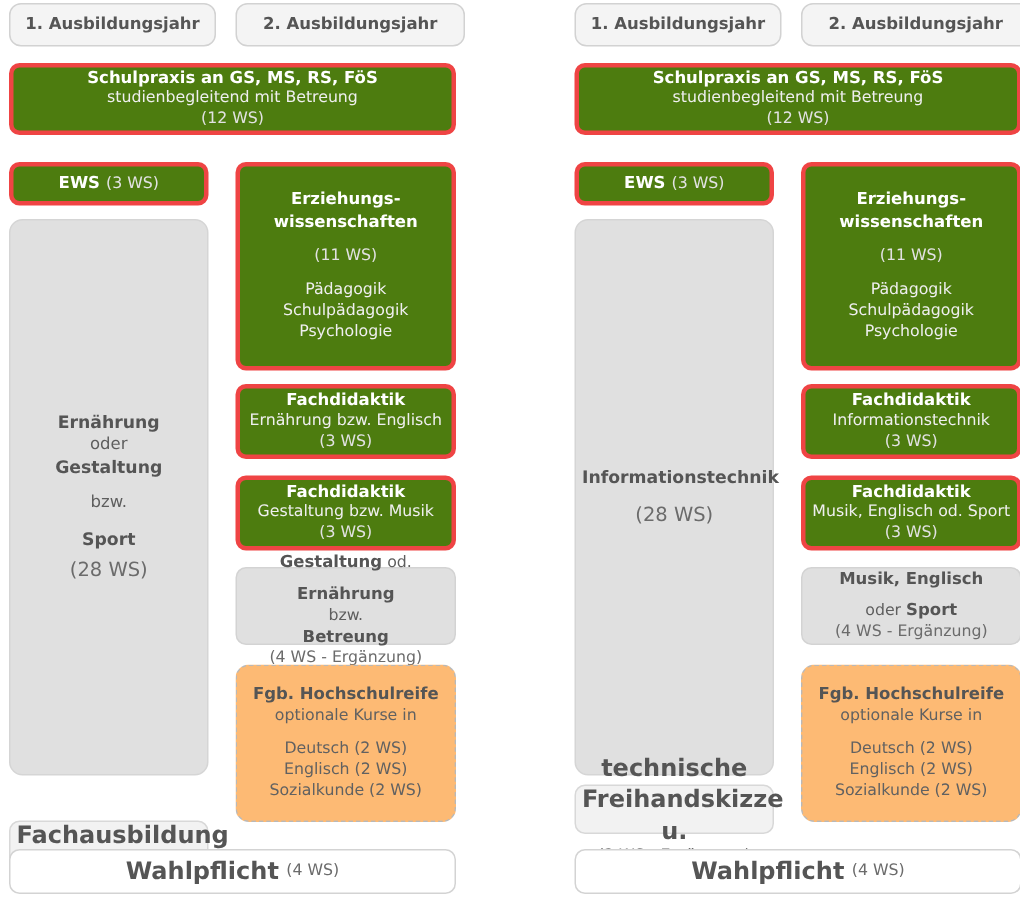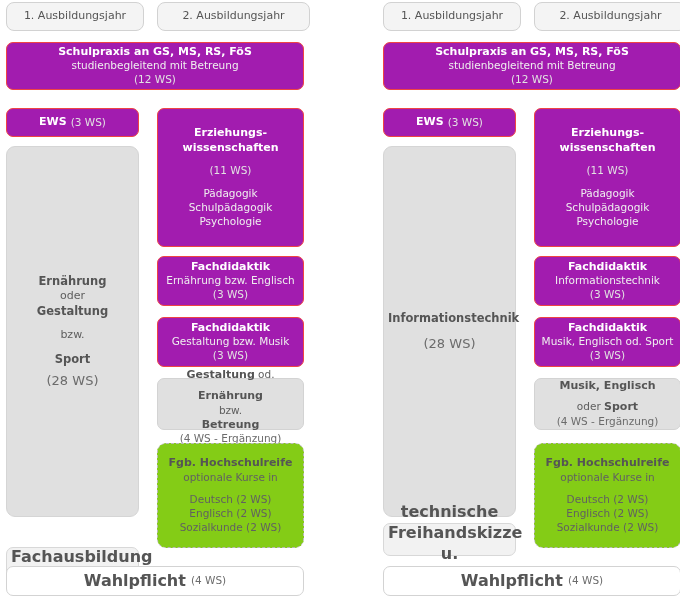--- a/index.html
+++ b/index.html
@@ -28,29 +28,29 @@
     padding: 3px 4px;
   }
   .box .ln { display: block; width: 100%; }
 
   
   .pill {
     background: #f4f4f4;
     border: 1px solid #d2d2d2;
     color: #555555;
     font-size: 11px;
-    font-weight: normal;
+    font-weight: bold;
     border-radius: 8px;
   }
 
   
   .card-dark {
-    background: #a21caf;
+    background: #4d7c0f;
     color: #ffffff;
-    border: 1px solid #ef4444;
+    border: 3px solid #ef4444;
   }
   .card-dark .ttl { font-weight: bold; font-size: 11px; color: #ffffff; }
   .card-dark .sub { font-size: 10.5px; color: #efefef; }
   .card-dark .ws  { font-size: 10.5px; color: #e2e2e2; }
 
   
   .card-light {
     background: #e0e0e0;
     border: 1px solid #d3d3d3;
     color: #585858;
@@ -63,21 +63,21 @@
   .card-pale {
     background: #f2f2f2;
     border: 1px solid #d8d8d8;
     color: #555555;
   }
   .card-pale .ttl { font-weight: bold; font-size: 16px; color: #555555; }
   .card-pale .ws  { font-size: 10.5px; color: #6b6b6b; }
 
   
   .card-dashed {
-    background: #84cc16;
+    background: #fdba74;
     border: 1px dashed #b9b9b9;
     color: #595959;
     border-radius: 9px;
   }
   .card-dashed .ttl { font-weight: bold; font-size: 11px; color: #555555; }
   .card-dashed .sub { font-size: 10.5px; color: #616161; }
 
   
   .column-block {
     background: #e0e0e0;

